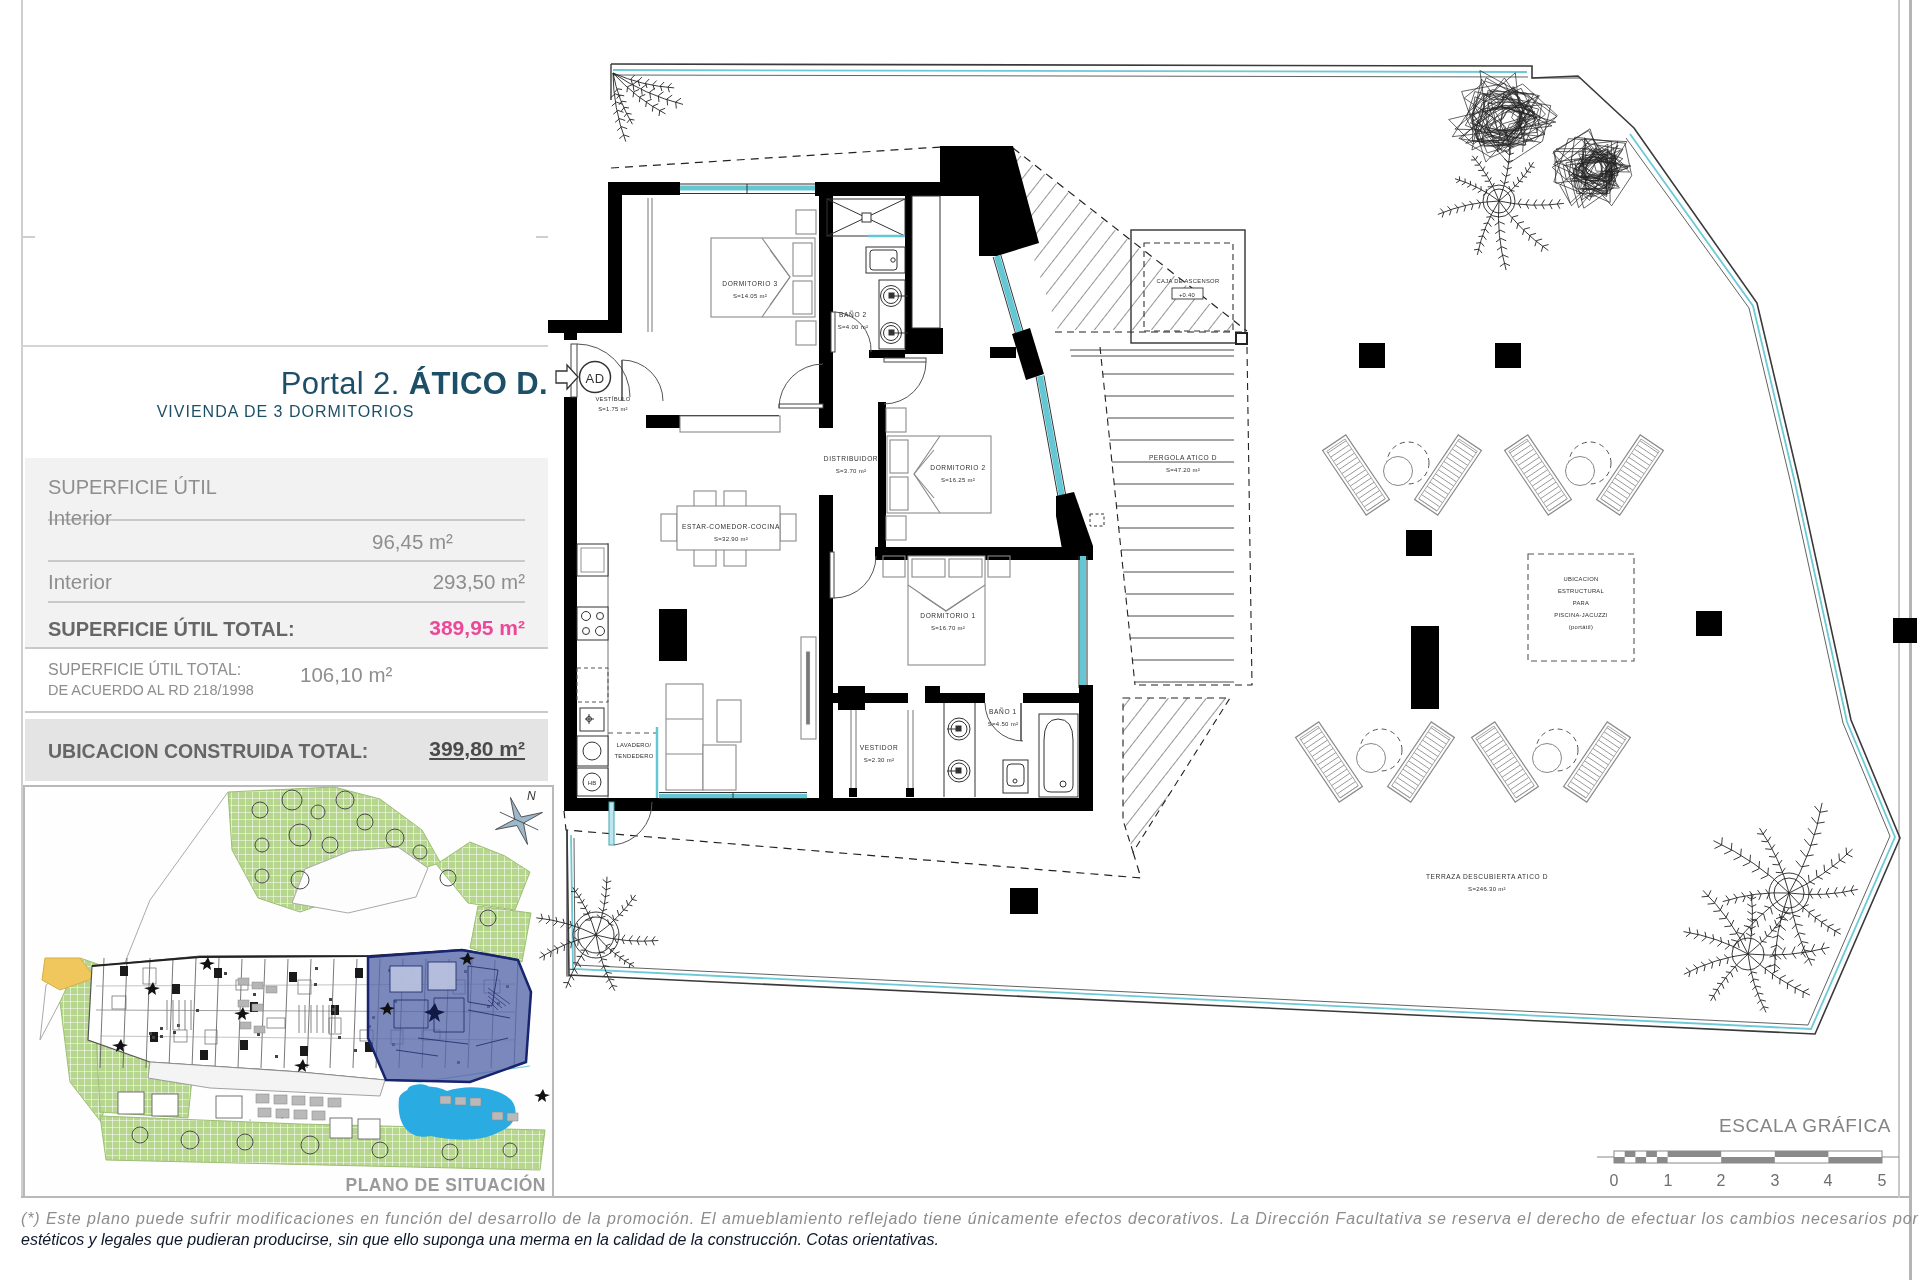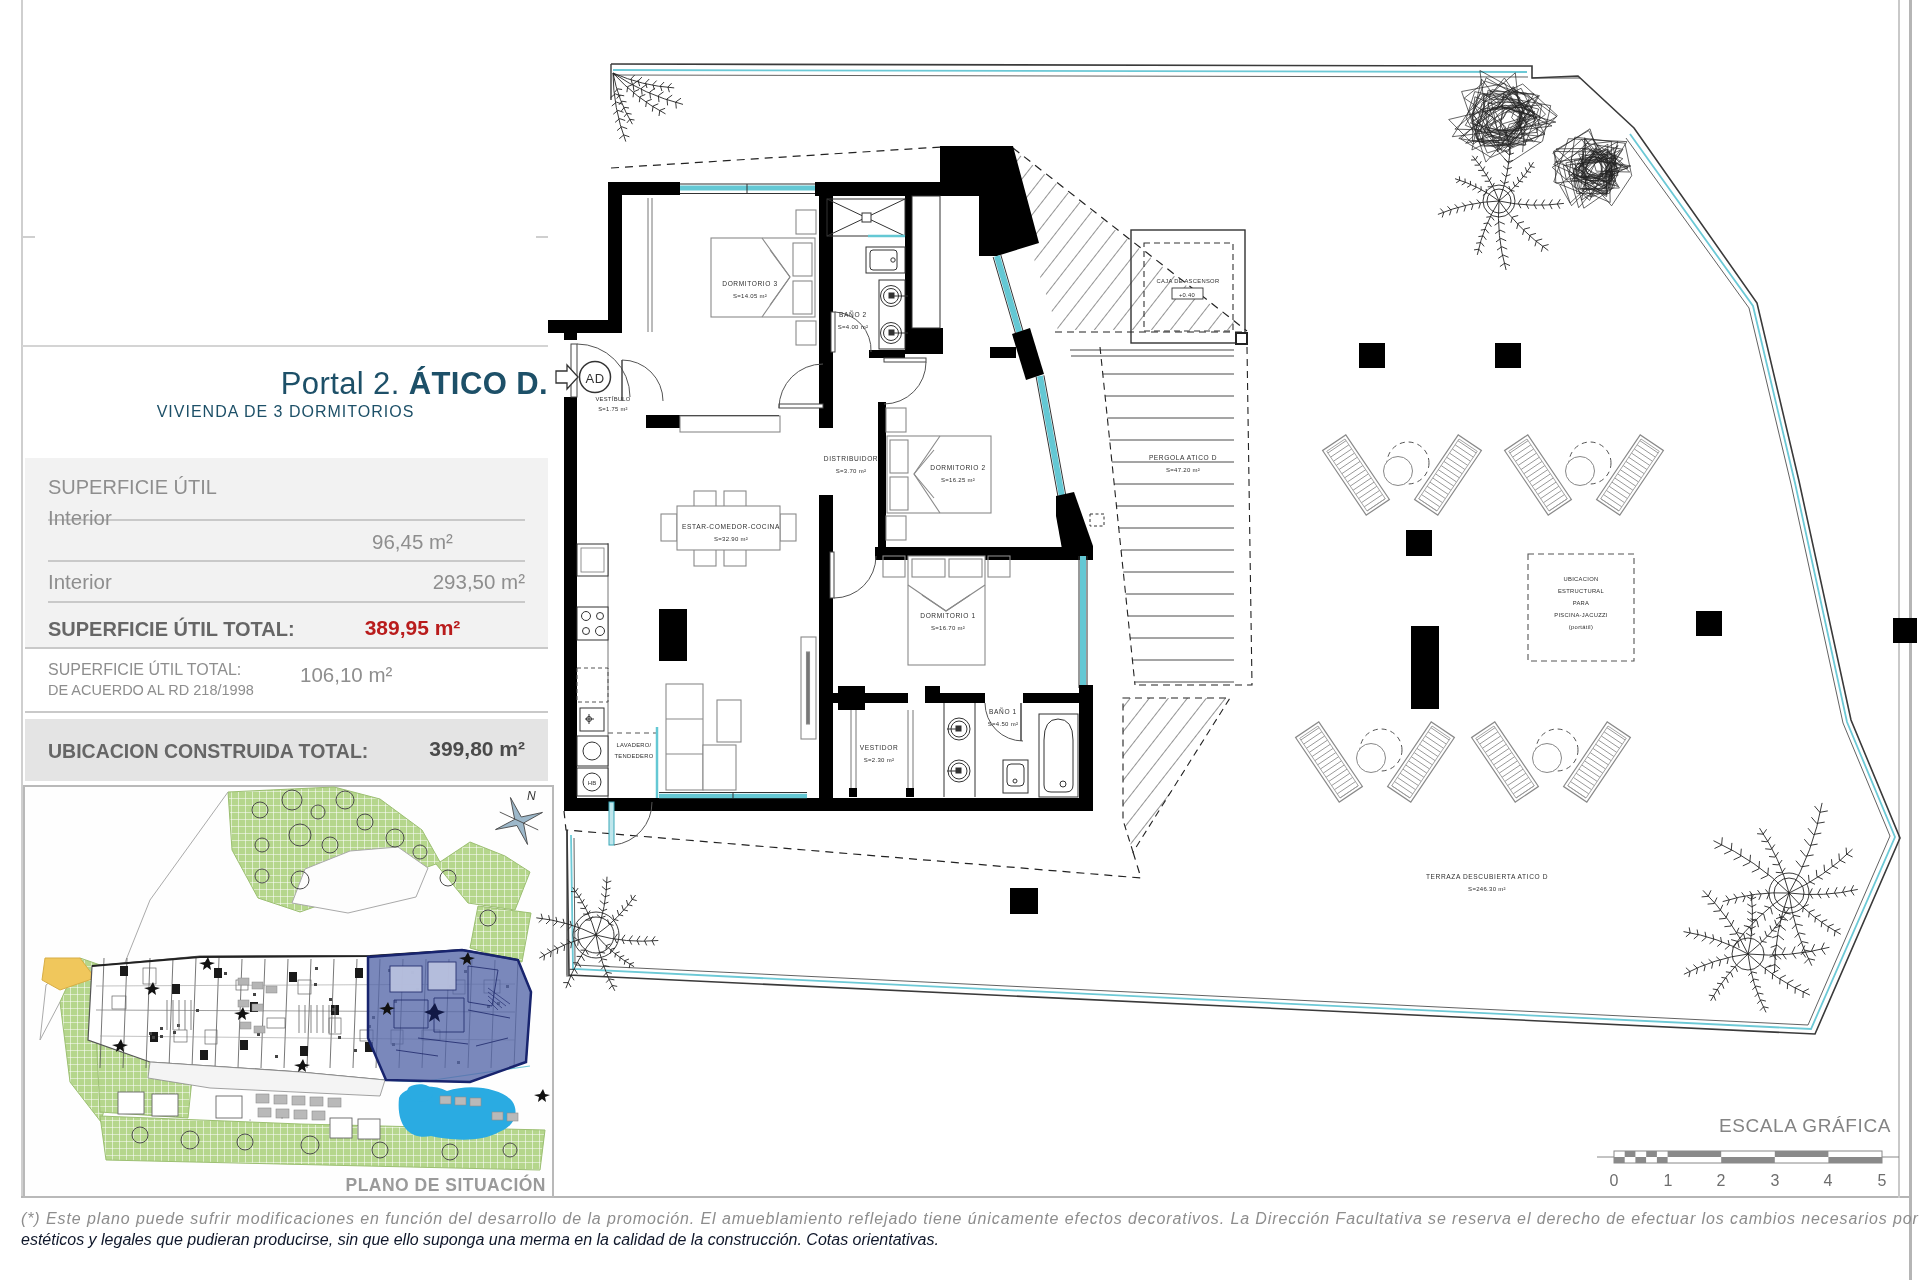--- a/index.html
+++ b/index.html
@@ -37,30 +37,30 @@
 
 <div class="abs g" style="left:48px;top:506px;font-size:20.5px;">Interior</div>
 <div class="abs g" style="left:300px;top:530px;width:225px;font-size:20.5px;text-align:center;">96,45 m²</div>
 <div class="abs" style="left:48px;top:560px;width:477px;height:1.5px;background:#c9c9c9;"></div>
 
 <div class="abs g" style="left:48px;top:570px;font-size:20.5px;">Interior</div>
 <div class="abs g" style="left:300px;top:570px;width:225px;font-size:20.5px;text-align:right;">293,50 m²</div>
 <div class="abs" style="left:48px;top:601px;width:477px;height:1.5px;background:#c9c9c9;"></div>
 
 <div class="abs" style="left:48px;top:618px;font-size:20px;font-weight:700;color:#666;">SUPERFICIE ÚTIL TOTAL:</div>
-<div class="abs" style="left:300px;top:616px;width:225px;font-size:21px;font-weight:700;color:#b91c1c;text-align:center;">389,95 m²</div>
+<div class="abs" style="left:300px;top:616px;width:225px;font-size:21px;font-weight:700;color:#ec4899;text-align:right;">389,95 m²</div>
 
 <div class="abs" style="left:25px;top:647px;width:523px;height:62px;background:#ffffff;border-top:2px solid #c9c9c9;border-bottom:2px solid #c9c9c9;"></div>
 <div class="abs g" style="left:48px;top:661px;font-size:16px;">SUPERFICIE ÚTIL TOTAL:</div>
 <div class="abs g" style="left:48px;top:682px;font-size:14.5px;">DE ACUERDO AL RD 218/1998</div>
 <div class="abs g" style="left:300px;top:663px;width:225px;font-size:20.5px;text-align:left;">106,10 m²</div>
 
 <div class="abs" style="left:25px;top:719px;width:523px;height:62px;background:#e4e4e4;"></div>
 <div class="abs" style="left:48px;top:740px;font-size:19.5px;font-weight:700;color:#666;">UBICACION CONSTRUIDA TOTAL:</div>
-<div class="abs" style="left:300px;top:737px;width:225px;font-size:21px;font-weight:700;color:#4a4a4a;text-align:right;">399,80 m²</div>
+<div class="abs" style="left:300px;top:737px;width:225px;font-size:21px;font-weight:700;color:#4a4a4a;text-align:right;text-decoration:underline;">399,80 m²</div>
 
 <div class="abs" style="left:21px;top:1210px;white-space:nowrap;color:#8d8d8d;font-size:16px;font-style:italic;letter-spacing:0.9px;">(*) Este plano puede sufrir modificaciones en función del desarrollo de la promoción. El amueblamiento reflejado tiene únicamente efectos decorativos. La Dirección Facultativa se reserva el derecho de efectuar los cambios necesarios por motivos funcionales,</div>
 
 <div class="abs" style="left:21px;top:1231px;white-space:nowrap;color:#0f172a;font-size:16px;font-style:italic;letter-spacing:0;">estéticos y legales que pudieran producirse, sin que ello suponga una merma en la calidad de la construcción. Cotas orientativas.</div>
 
 <svg class="abs" style="left:0;top:0;" width="1920" height="1280" viewBox="0 0 1920 1280">
 <defs>
 <pattern id="grass" width="7" height="7" patternUnits="userSpaceOnUse">
   <rect width="7" height="7" fill="#b5d68c"></rect>
   <path d="M0,0H7M0,0V7" stroke="#ffffff" stroke-width="1.1"></path>

